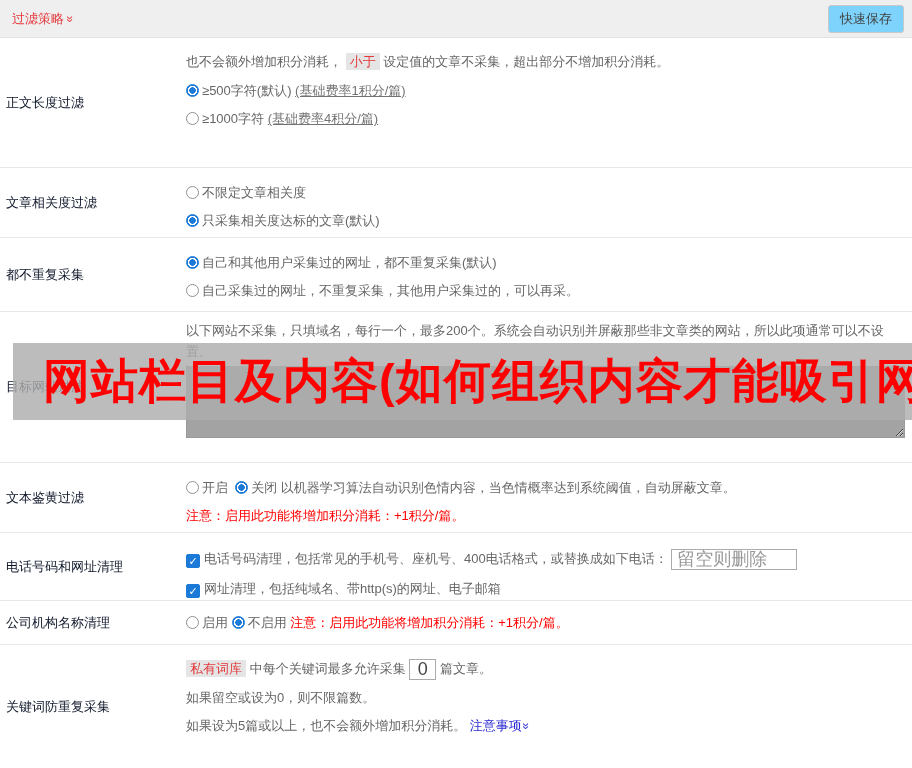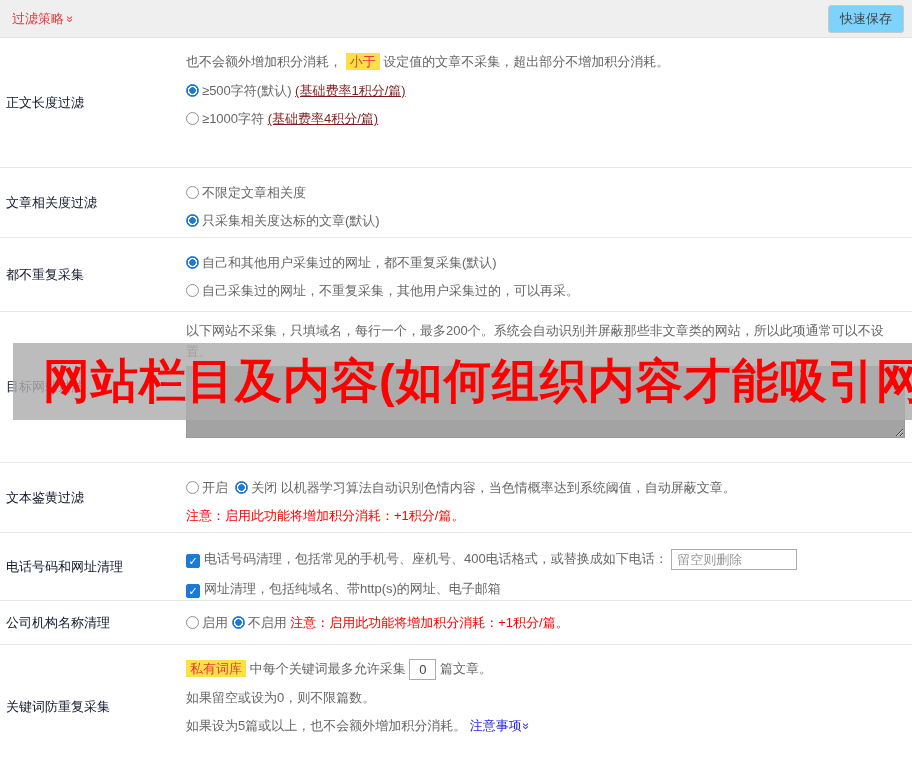--- a/index.html
+++ b/index.html
@@ -15,37 +15,37 @@
   .save-btn { background:#7dd3fc; border:1px solid #c9c9c9; border-radius:3px; color:#444;
     font-size:13px; padding:4px 11px; cursor:pointer; }
 
   
   .row { display:flex; border-bottom:1px solid #e8e8e8; }
   .row-label { width:186px; padding:0 10px 0 6px; display:flex; align-items:center; color:#0f172a; }
   .row-content { flex:1; padding:6px 6px 6px 0; }
   .line { margin:8px 0; line-height:20px; }
   .opt-line { margin:10px 0; }
 
-  .hl { color:#e4393c; background:#fde047; padding:1px 4px; }
-  .fee { color:#7f1d1d; text-decoration:underline; }
+  .hl { color:#e4393c; background:#e5e5e5; padding:1px 4px; }
+  .fee { color:#737373; text-decoration:underline; }
   .note-red { color:#f00; }
   .txt { color:#666; }
 
   
   .radio { display:inline-block; width:13px; height:13px; border:1px solid #919191;
     border-radius:50%; background:#fff; vertical-align:-2px; margin-right:3px; }
   .radio.on { border:1px solid #1b79d8;
     background:radial-gradient(circle,#1b79d8 0 3px,#fff 3.5px 4.7px,#1b79d8 5px); }
 
   
   .cb { display:inline-block; width:14px; height:14px; background:#1b79d8;
     border:1px solid #1b79d8; border-radius:2px; color:#fff; font-size:11px;
     line-height:13px; text-align:center; vertical-align:-2px; margin-right:4px; }
 
-  input.text { border:1px solid #ababab; height:21px; padding:6px 5px; font-size:13px;
+  input.text { border:1px solid #ababab; height:21px; padding:6px 5px; font-size:18px;
     color:#444; font-family:inherit; vertical-align:middle; }
   input.text::placeholder { color:#999; }
   .phone-input { width:126px; }
   .count-input { width:27px; text-align:center; }
 
   textarea.domains { display:block; width:719px; height:72px; margin-top:4px;
     border:1px solid #9a9a9a; resize:both; font-family:inherit; font-size:18px;
     color:#444; padding:3px 5px; background:#a3a3a3; }
   textarea.domains::placeholder { color:#9a9a9a; }
 

